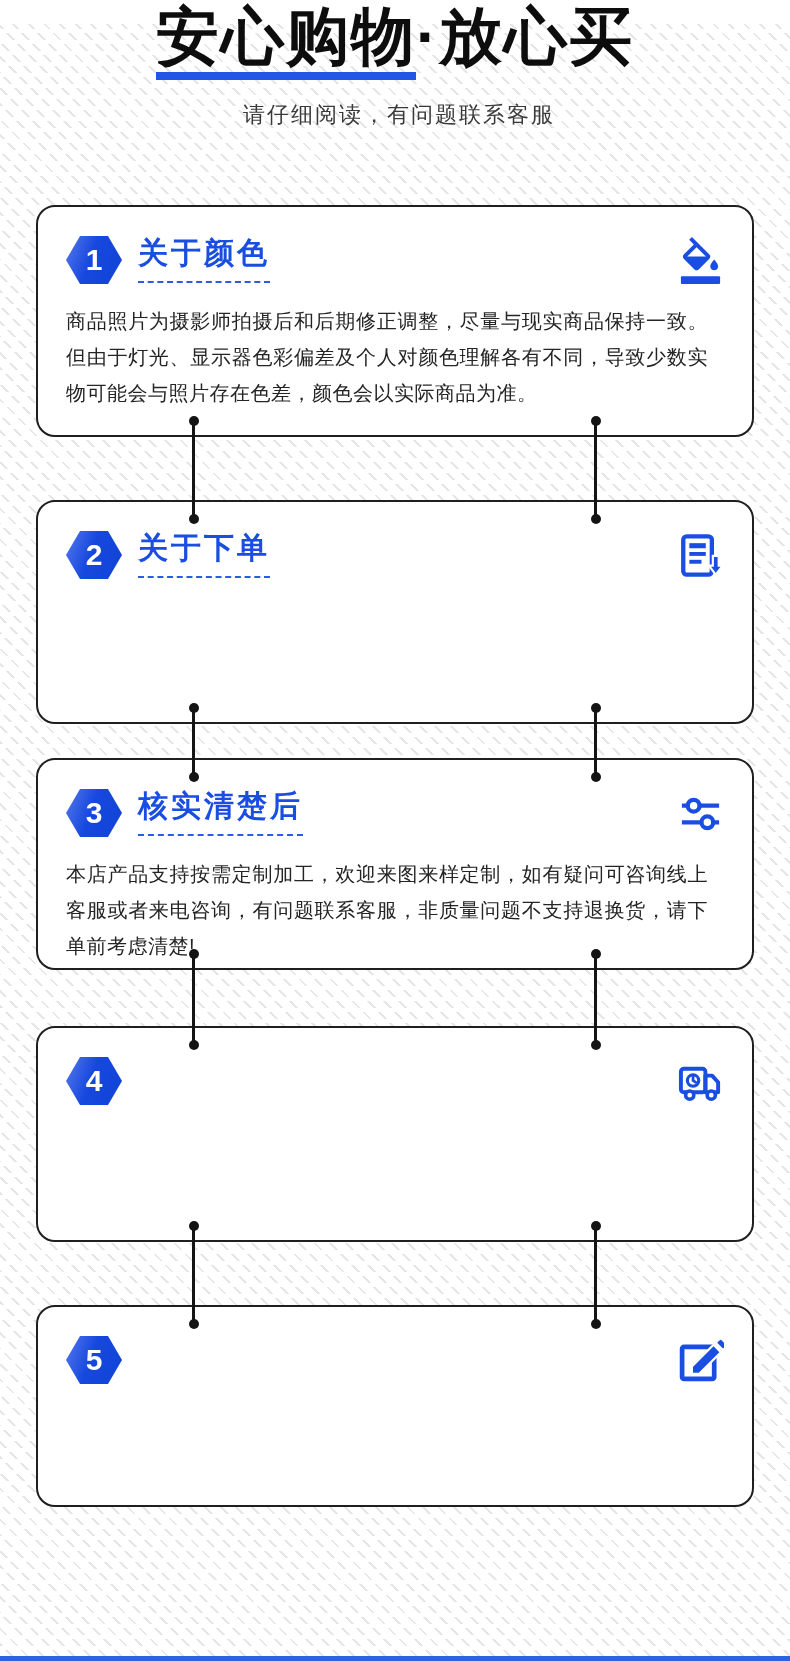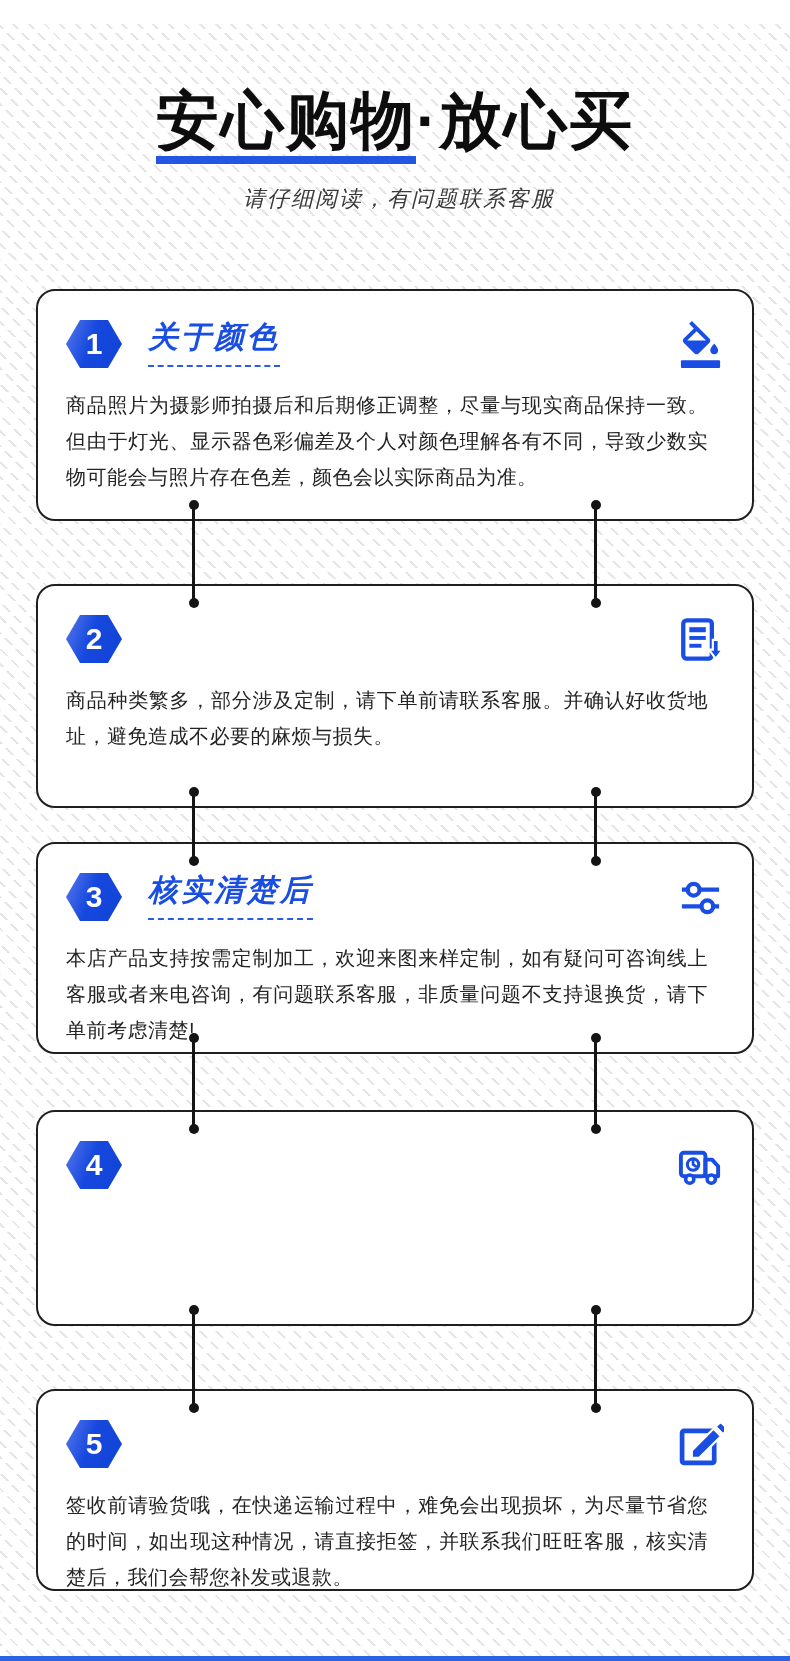--- a/index.html
+++ b/index.html
@@ -18,40 +18,39 @@
   .top-white-strip {
     position:absolute; top:0; left:0; width:100%; height:24px;
     background:#ffffff;
   }
   .bottom-blue-bar {
     position:absolute; bottom:0; left:0; width:100%; height:5px;
     background:#2d63e3;
   }
 
   
-  .header { position: relative; padding-top: 84px; text-align: center; }
+  .header { position: relative; text-align: center; }
   .main-title {
     margin: 0;
     font-size: 63px;
     line-height: 72px;
     font-weight: 800;
     letter-spacing: 2px;
     color: #0d0d0d;
   }
   .main-title .hl {
     display: inline-block;
     border-bottom: 8px solid #2356e4;
   }
   .subtitle {
     margin: 20px 0 0 8px;
     font-size: 22px;
     line-height: 30px;
     letter-spacing: 2px;
     color: #3a3a3a;
-    font-style: italic;
   }
 
   
   .card {
     position: relative;
     z-index: 1;
     box-sizing: border-box;
     margin: 0 36px;
     background: #ffffff;
     border: 2px solid #1f1f1f;
@@ -67,30 +66,29 @@
   .card-head { display: flex; align-items: center; height: 54px; margin-top: 6px; }
   .hex {
     flex: 0 0 auto;
     width: 56px; height: 48px;
     background: linear-gradient(110deg, #5578ec 0%, #1648de 45%, #1243d6 100%);
     clip-path: polygon(0 50%, 25% 0, 75% 0, 100% 50%, 75% 100%, 25% 100%);
     display: flex; align-items: center; justify-content: center;
     color: #ffffff; font-size: 30px; font-weight: 700;
   }
   .card-title {
-    margin: 0 0 0 26px;
+    margin: 0 0 0 16px;
     display: inline-block;
     font-size: 30px;
     font-weight: 700;
     letter-spacing: 3px;
     color: #1a4ee2;
     padding-bottom: 7px;
     border-bottom: 2px dashed #2a5be0;
     align-self: flex-start;
-    font-style: italic;
   }
   .card-icon { margin-left: auto; width: 47px; height: 47px; flex: 0 0 auto; }
   .card-icon svg { width: 100%; height: 100%; display:block; }
   .card-body {
     margin: 16px 16px 0 0;
     font-size: 20px;
     line-height: 36px;
     letter-spacing: 0.5px;
     color: #242424;
     text-align: justify;
@@ -151,33 +149,33 @@
   <div class="gap gap1">
     <span class="conn conn-left"></span>
     <span class="conn conn-right"></span>
   </div>
 
   <section class="card card2">
     <div class="card-head">
       <div class="hex">
           <span>2</span>
         </div>
+      <h2 class="card-title">关于下单</h2>
       <span class="card-icon">
         <svg viewBox="0 0 24 24" xmlns="http://www.w3.org/2000/svg">
           <rect x="3.2" y="2.2" width="14.6" height="19.6" rx="1.8" fill="none" stroke="#1a4ee2" stroke-width="2.2"></rect>
           <line x1="6.3" y1="7" x2="14.7" y2="7" stroke="#1a4ee2" stroke-width="2.6"></line>
           <line x1="6.3" y1="11.2" x2="14.7" y2="11.2" stroke="#1a4ee2" stroke-width="2"></line>
           <line x1="6.3" y1="15.2" x2="12.5" y2="15.2" stroke="#1a4ee2" stroke-width="2"></line>
           <g stroke="#ffffff" stroke-width="1.1" fill="#1a4ee2">
             <path d="M18.3 12.2h3v5h2l-3.5 4.6-3.5-4.6h2z"></path>
           </g>
         </svg>
       </span>
     </div>
-    <p class="card-body">商品种类繁多，部分涉及定制，请下单前请联系客服。并确认好收货地址，避免造成不必要的麻烦与损失。</p>
   </section>
 
   <div class="gap gap2">
     <span class="conn conn-left"></span>
     <span class="conn conn-right"></span>
   </div>
 
   <section class="card card3">
     <div class="card-head">
       <div class="hex">
@@ -232,17 +230,16 @@
       <span class="card-icon">
         <svg viewBox="0 0 24 24" xmlns="http://www.w3.org/2000/svg">
           <rect x="2.6" y="5" width="16.4" height="16.4" rx="1" fill="none" stroke="#1a4ee2" stroke-width="2.4"></rect>
           <g transform="translate(4.6,-2.2)" fill="#1a4ee2" stroke="#ffffff" stroke-width="1.1">
             <path d="M3 17.25V21h3.75L17.81 9.94l-3.75-3.75L3 17.25z"></path>
             <path d="M20.71 7.04c.39-.39.39-1.02 0-1.41l-2.34-2.34a.9959.9959 0 0 0-1.41 0l-1.83 1.83 3.75 3.75 1.83-1.83z"></path>
           </g>
         </svg>
       </span>
     </div>
-    <p class="card-body">签收前请验货哦，在快递运输过程中，难免会出现损坏，为尽量节省您的时间，如出现这种情况，请直接拒签，并联系我们旺旺客服，核实清楚后，我们会帮您补发或退款。</p>
   </section>
 
   <div class="bottom-blue-bar"></div>
 </div>
 
 </body></html>

